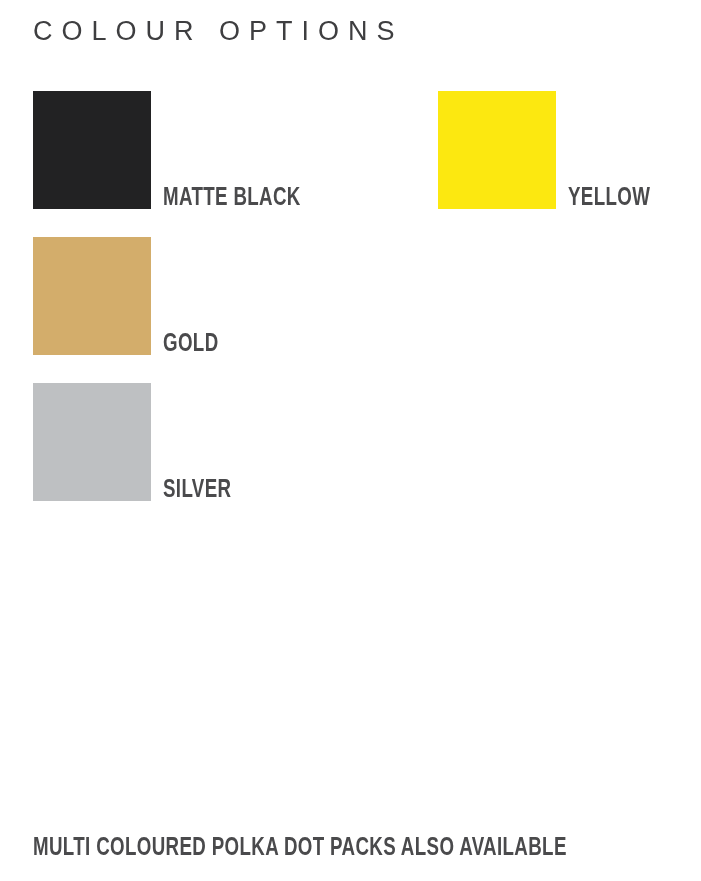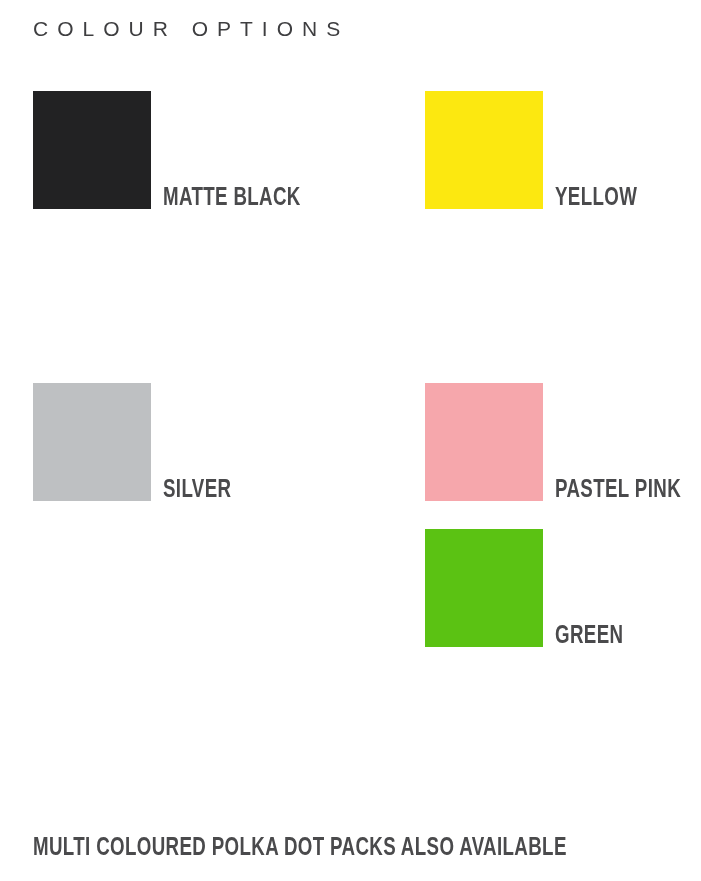--- a/index.html
+++ b/index.html
@@ -13,21 +13,21 @@
     font-family: "Liberation Sans", sans-serif;
     overflow: hidden;
     position: relative;
   }
 
   #page-title {
     position: absolute;
     left: 33px;
     top: 18px;
     font-family: "Liberation Sans", sans-serif;
-    font-size: 21px;
+    font-size: 27px;
     font-weight: 300;
     letter-spacing: 9px;
     color: #3e3e40;
     line-height: 1;
     white-space: nowrap;
   }
 
   #swatch-grid {
     position: absolute;
     left: 0;
@@ -40,21 +40,21 @@
     height: 146px;
   }
 
   .swatch-cell {
     position: absolute;
     top: 0;
     height: 118px;
     display: block;
   }
   .swatch-cell.col-left  { left: 33px; }
-  .swatch-cell.col-right { left: 425px; }
+  .swatch-cell.col-right { left: 438px; }
 
   .swatch-chip {
     width: 118px;
     height: 118px;
     box-sizing: border-box;
     display: block;
   }
   .swatch-chip.bordered {
     border: 1px solid #6e6e6e;
   }
@@ -99,32 +99,28 @@
       <div class="swatch-cell col-left">
         <div class="swatch-chip" style="background-color: rgb(34, 34, 35);"></div>
         <div class="swatch-label">MATTE BLACK</div>
       </div>
       <div class="swatch-cell col-right">
         <div class="swatch-chip" style="background-color: rgb(252, 232, 16);"></div>
         <div class="swatch-label">YELLOW</div>
       </div>
     </div>
     <div class="swatch-row">
+      <div class="swatch-cell col-left">
+        <div class="swatch-chip" style="background-color: rgb(211, 173, 107);"></div>
+        <div class="swatch-label">GOLD</div>
+      </div>
     </div>
     <div class="swatch-row">
       <div class="swatch-cell col-left">
         <div class="swatch-chip" style="background-color: rgb(190, 192, 194);"></div>
         <div class="swatch-label">SILVER</div>
       </div>
-      <div class="swatch-cell col-right">
-        <div class="swatch-chip" style="background-color: rgb(246, 167, 172);"></div>
-        <div class="swatch-label">PASTEL PINK</div>
-      </div>
     </div>
     <div class="swatch-row">
-      <div class="swatch-cell col-right">
-        <div class="swatch-chip" style="background-color: rgb(91, 194, 19);"></div>
-        <div class="swatch-label">GREEN</div>
-      </div>
     </div>
   </div>
 
 <div id="footer-note">MULTI COLOURED POLKA DOT PACKS ALSO AVAILABLE</div>
 
 </body></html>

